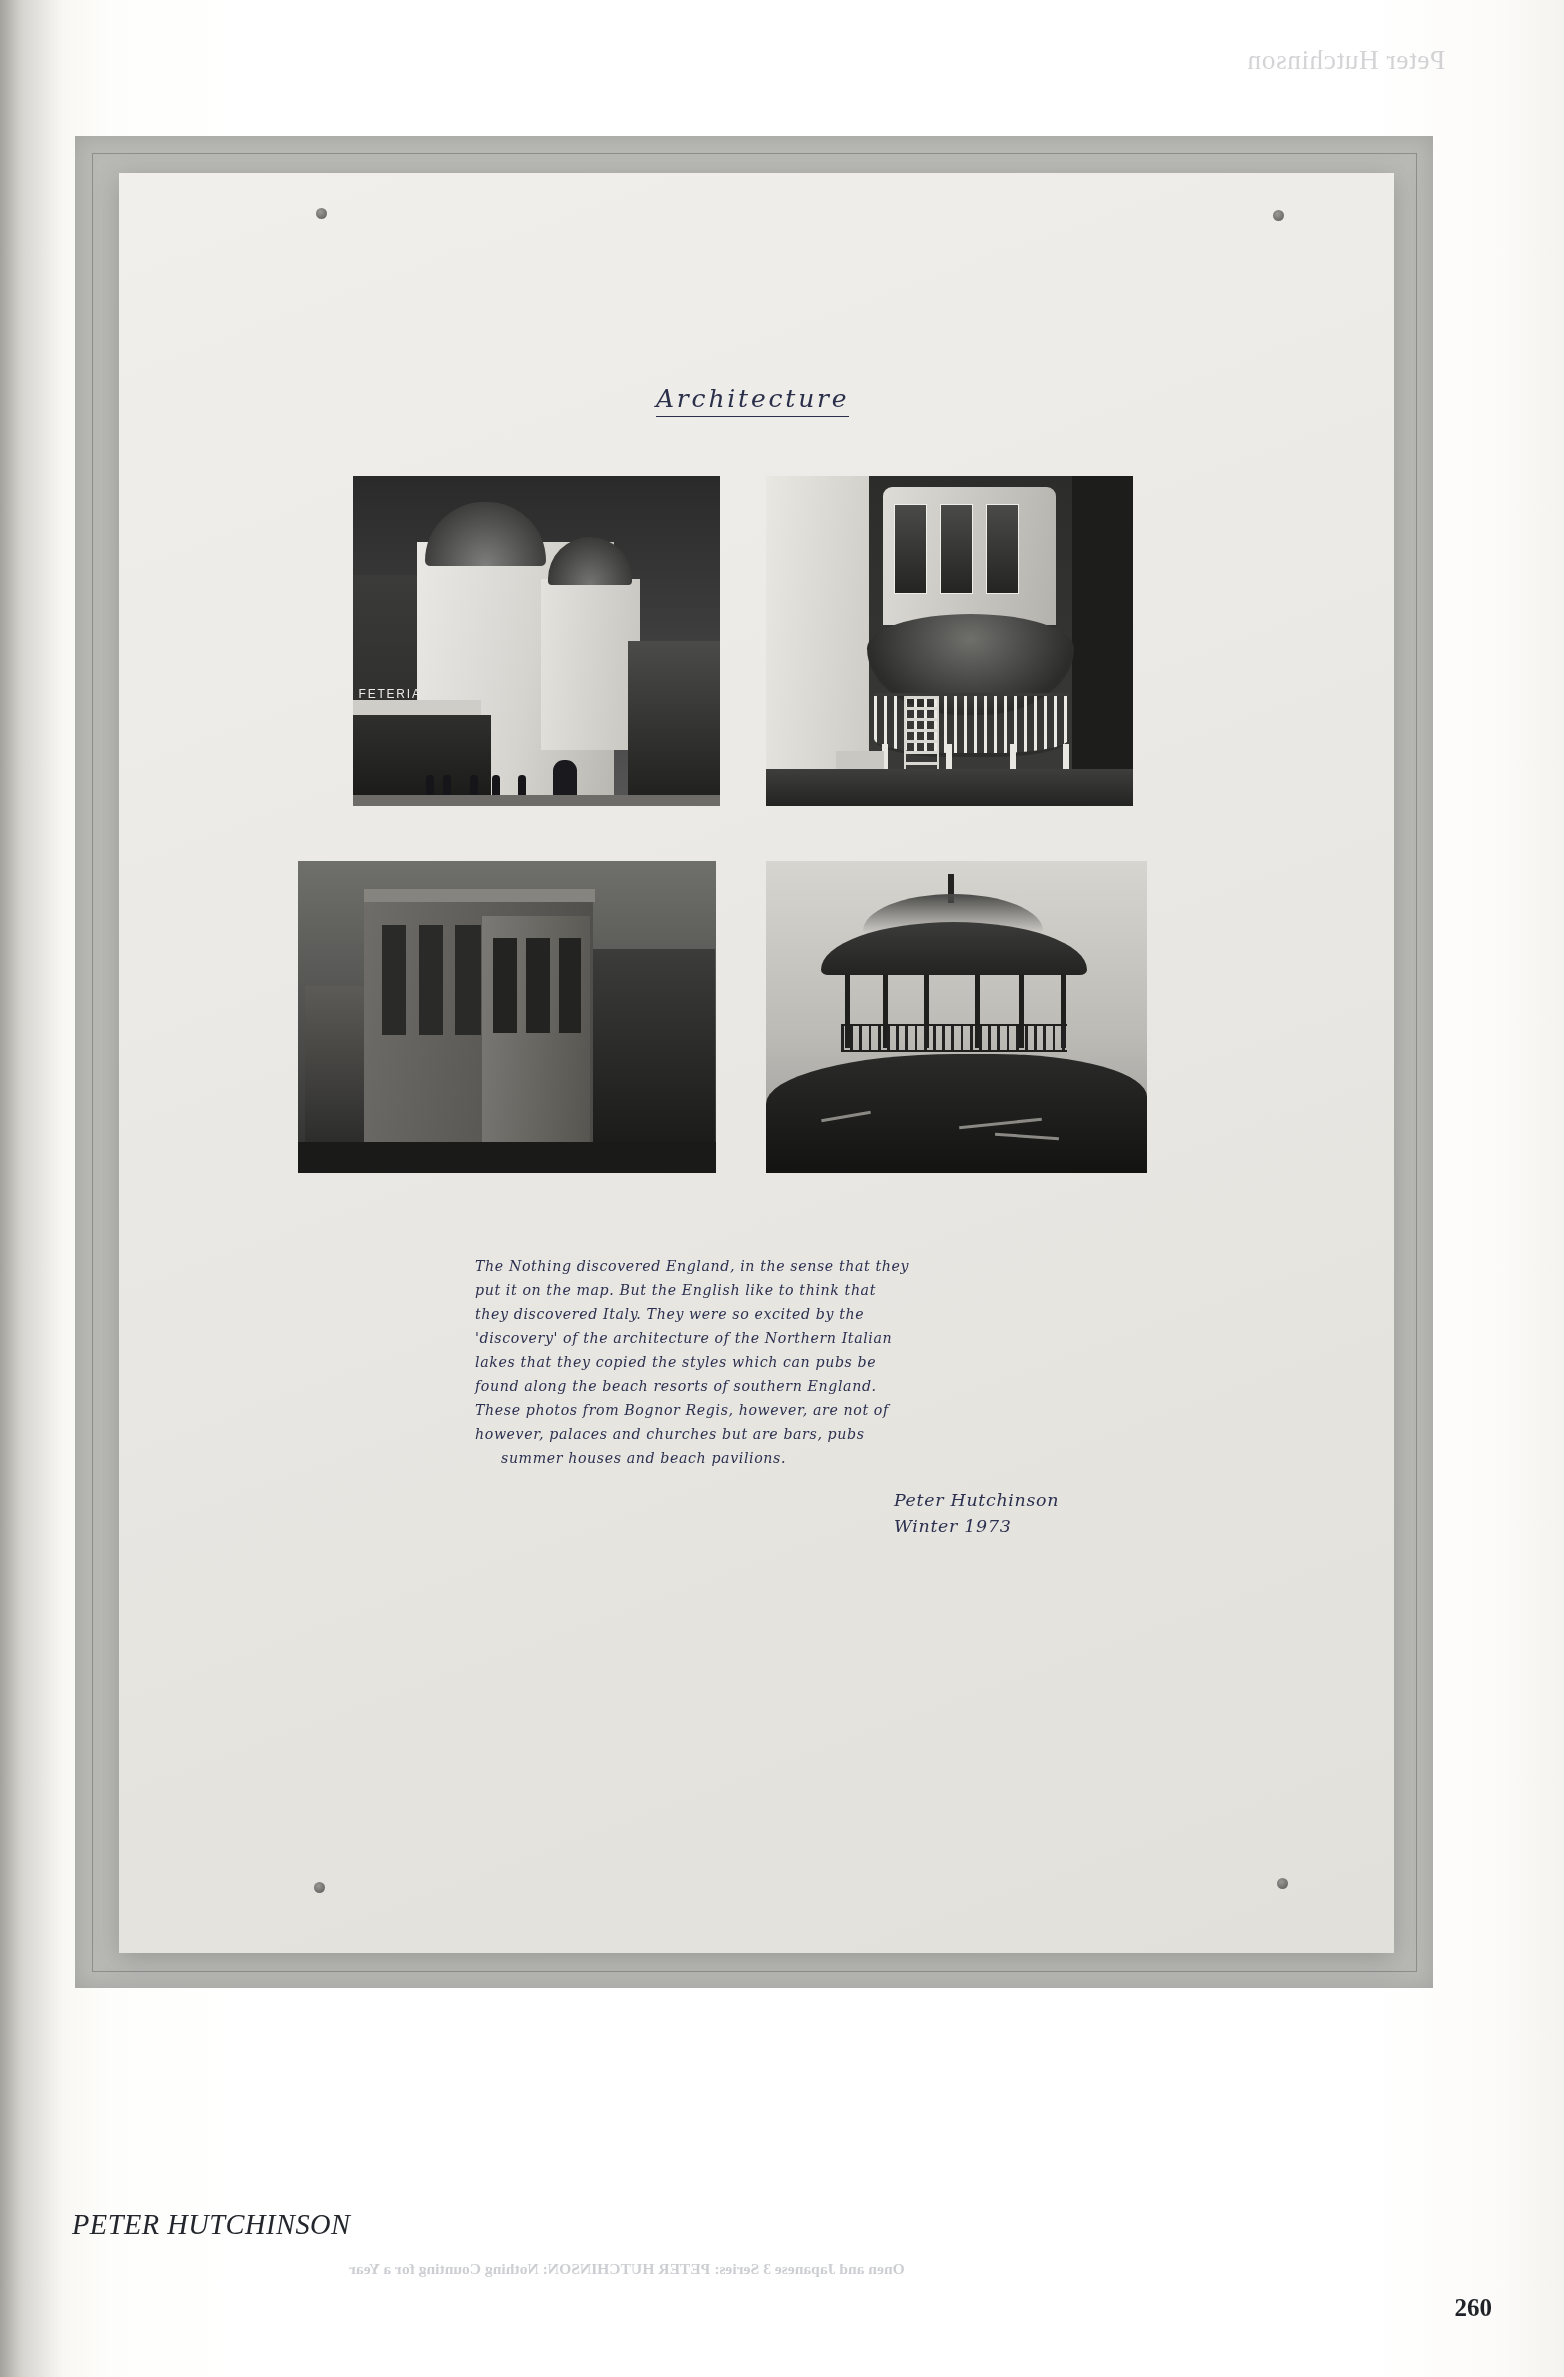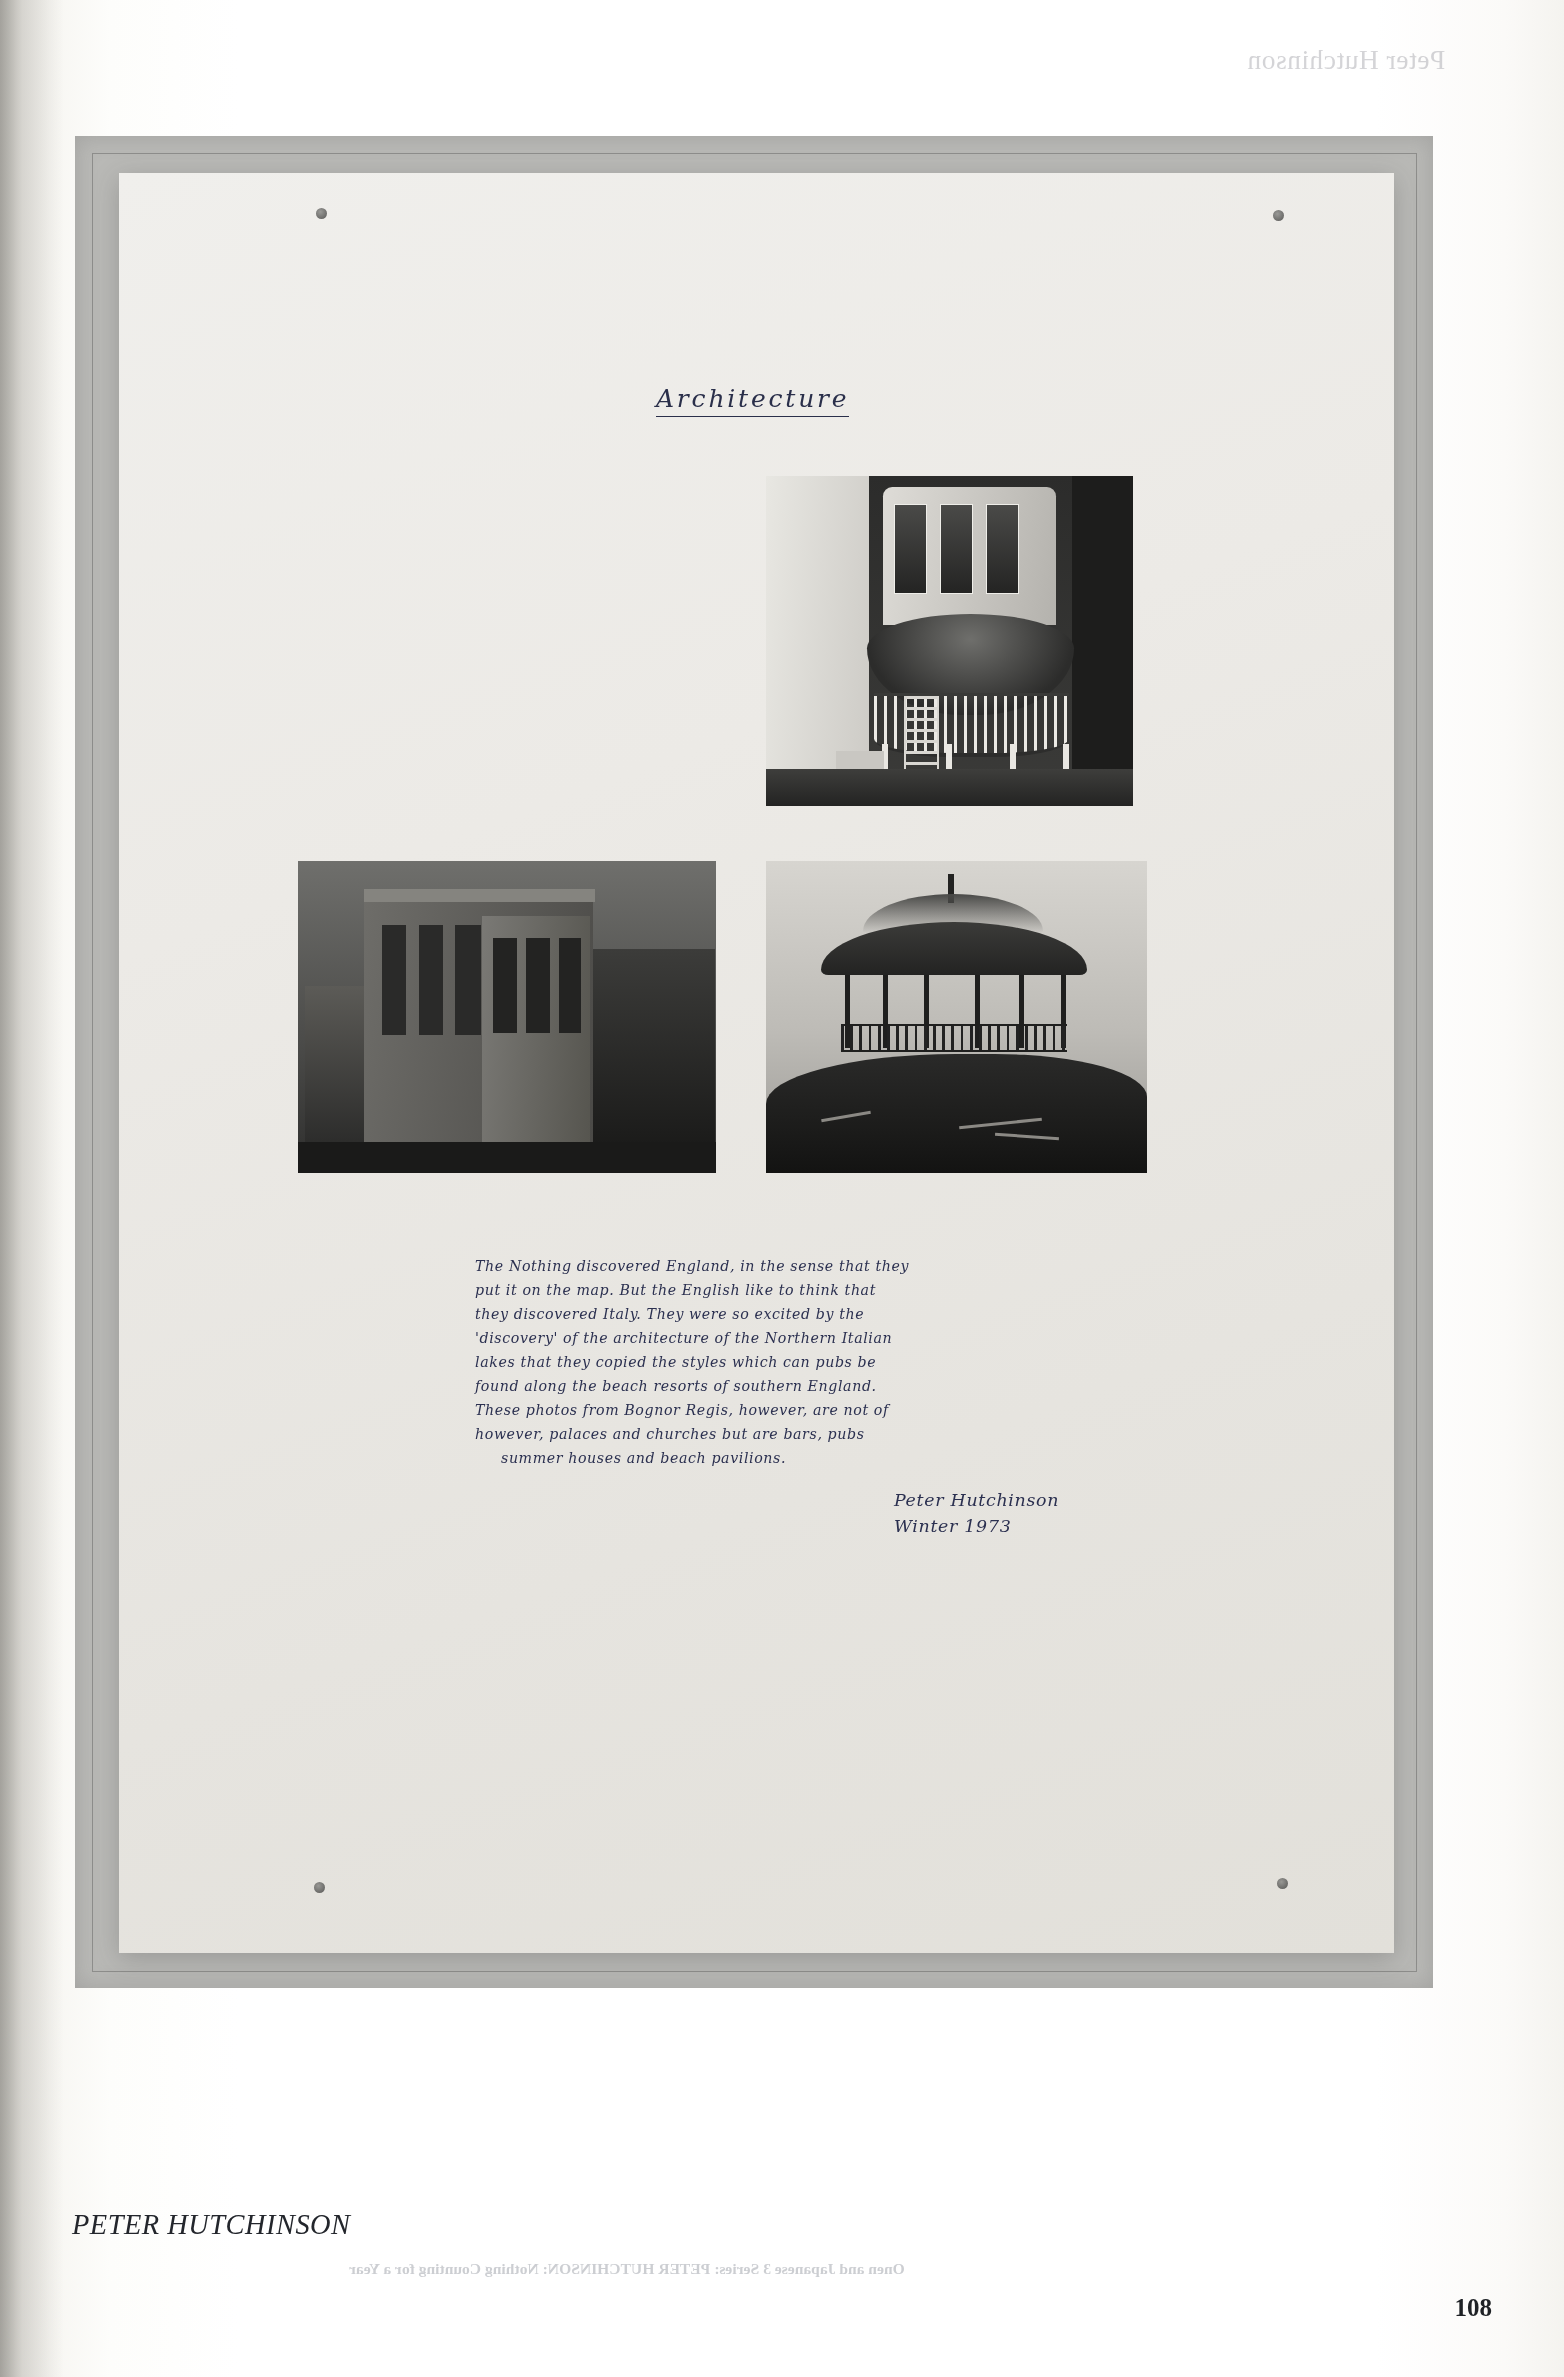--- a/index.html
+++ b/index.html
@@ -376,20 +376,39 @@
   <div class="sheet">
     <div class="pin tl"></div>
     <div class="pin tr"></div>
     <div class="pin bl"></div>
     <div class="pin br"></div>
 
     <div class="hand-title">Architecture</div>
 
     <div class="photos">
 
+      <div class="photo p1">
+        <div class="sky"></div>
+        <div class="dark-left"></div>
+        <div class="bldg"></div>
+        <div class="wing"></div>
+        <div class="dome-big"></div>
+        <div class="dome-small"></div>
+        <div class="dark-right"></div>
+        <div class="awning"></div>
+        <div class="shopfront"></div>
+        <div class="feteria">FETERIA</div>
+        <div class="fig" style="left:73px;"></div>
+        <div class="fig" style="left:90px;"></div>
+        <div class="fig" style="left:117px;"></div>
+        <div class="fig" style="left:139px;"></div>
+        <div class="fig" style="left:165px;"></div>
+        <div class="figbig"></div>
+        <div class="ground"></div>
+      </div>
 
       <div class="photo p2">
         <div class="bg"></div>
         <div class="wall-left"></div>
         <div class="wall-dark"></div>
         <div class="tower-body"></div>
         <div class="win" style="left:128px;"></div>
         <div class="win" style="left:174px;"></div>
         <div class="win" style="left:220px;"></div>
         <div class="onion"></div>
@@ -449,14 +468,14 @@
 
     <div class="signature">
       <div>Peter Hutchinson</div>
       <div>Winter 1973</div>
     </div>
   </div>
 </div>
 
 <div class="ghost-caption">Onen and Japanese 3 Series: PETER HUTCHINSON: Nothing  Counting for a Year</div>
 <div class="artist-name">PETER HUTCHINSON</div>
-<div class="folio">108</div>
+<div class="folio">260</div>
 
 
 </body></html>

